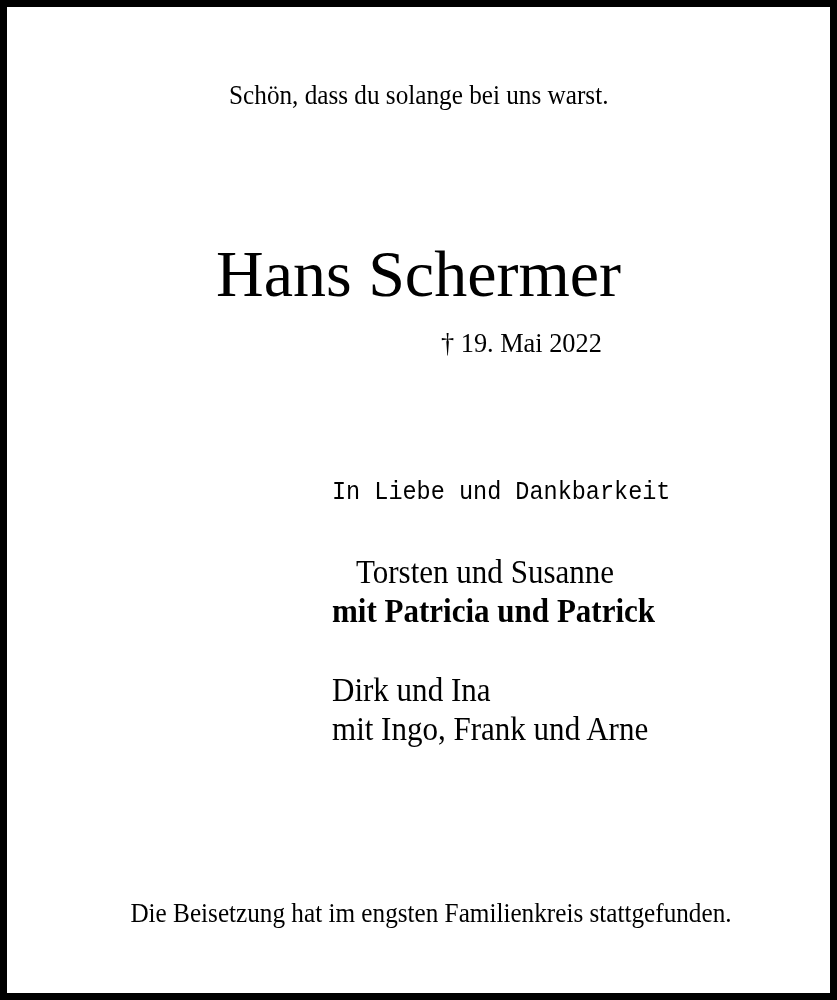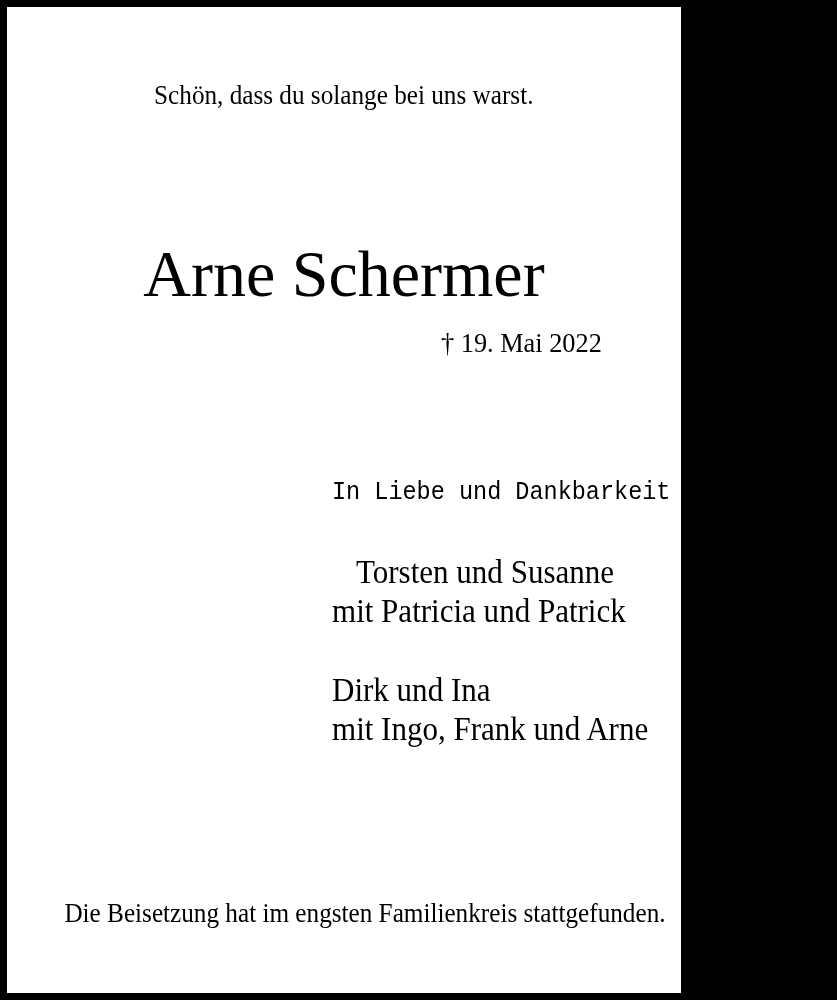--- a/index.html
+++ b/index.html
@@ -1,18 +1,18 @@
 <!DOCTYPE html>
 <html><head>
   <meta charset="utf-8">
   <style>
     html, body { margin: 0; padding: 0; background: #000; }
     body { width: 837px; height: 1000px; overflow: hidden; position: relative; }
     .card {
-      position: absolute; left: 7px; top: 7px; width: 674px; height: 986px;
+      position: absolute; left: 7px; top: 7px; width: 823px; height: 986px;
       background: #fff; color: #000;
       font-family: "Liberation Serif", "DejaVu Serif", serif;
     }
     .line { position: absolute; white-space: nowrap; }
     .center { left: 0; right: 0; text-align: center; }
     .cond { display: inline-block; transform: scaleX(0.9); transform-origin: center; }
     .cond-left { display: inline-block; transform: scaleX(0.94); transform-origin: left; }
     .motto { font-size: 28px; }
     .name { font-size: 66px; }
     .dates { font-size: 28px; }
@@ -22,35 +22,35 @@
   </style>
 </head>
 <body>
 
 <div class="card">
   <div class="line center motto" style="top:72px;">
     <span class="cond">Schön, dass du solange bei uns warst.</span>
   </div>
 
   <div class="line center name" style="top:229px;">
-    <span>Arne Schermer</span>
+    <span>Hans Schermer</span>
   </div>
 
   <div class="line dates" style="top:320px; left:434px;font-family:Liberation Serif, serif;">
     <span class="cond-left">† 19. Mai 2022</span>
   </div>
 
   <div class="line thanks" style="top:471px; left:325px;">
     <span class="cond-left">In Liebe und Dankbarkeit</span>
   </div>
 
   <div class="line family" style="top:547px; left:325px;margin-left:24px;">
     <span class="cond-left">Torsten und Susanne</span>
   </div>
-  <div class="line family" style="top:586px; left:325px;">
+  <div class="line family" style="top:586px; left:325px;font-weight:bold;">
     <span class="cond-left">mit Patricia und Patrick</span>
   </div>
 
   <div class="line family" style="top:665px; left:325px;">
     <span class="cond-left">Dirk und Ina</span>
   </div>
   <div class="line family" style="top:704px; left:325px;">
     <span class="cond-left">mit Ingo, Frank und Arne</span>
   </div>
 

